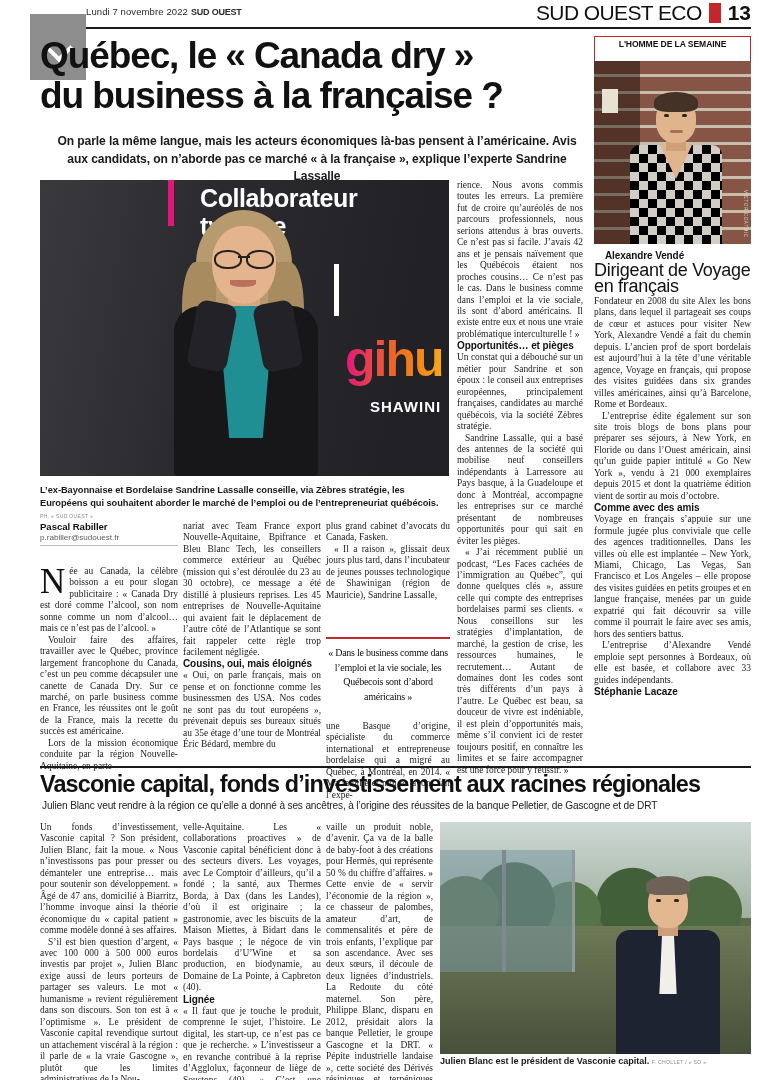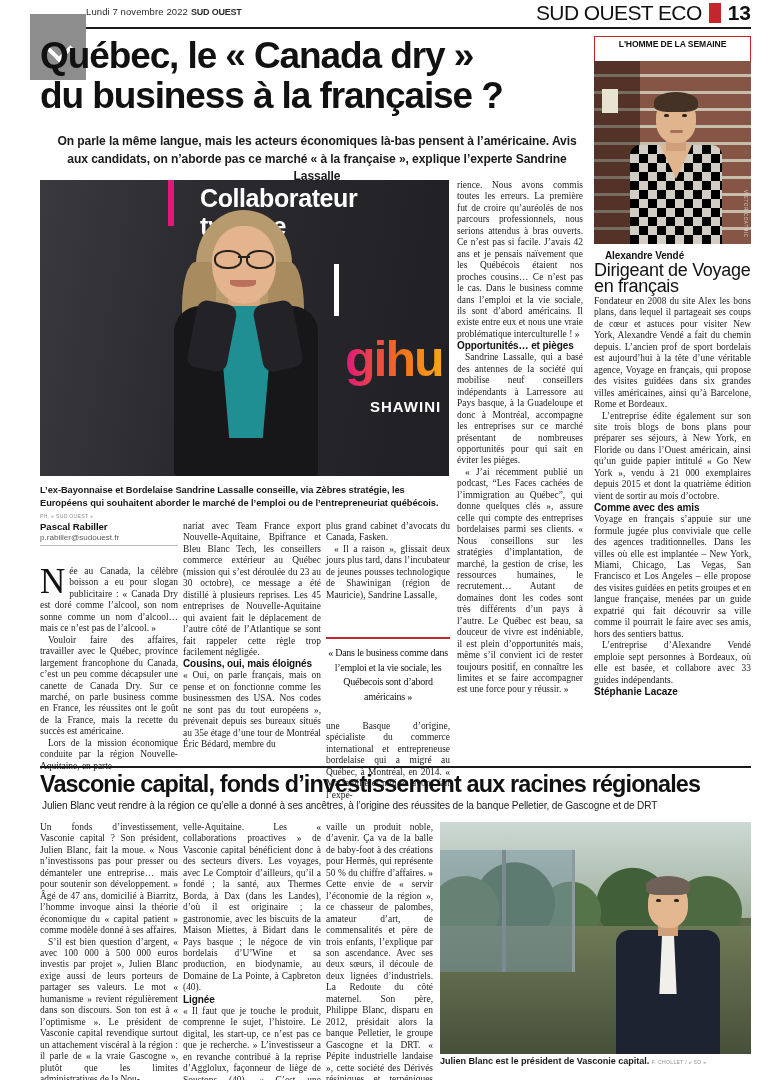--- a/index.html
+++ b/index.html
@@ -319,20 +319,21 @@
     <div class="pq-txt">« Dans le business comme dans l’emploi et la vie sociale, les Québecois sont d’abord américains »</div>
   </div>
 
   <div class="bodycol" style="left:326px;top:721px;width:124px;height:50px;">
     <p class="first">une Basque d’origine, spécialiste du commerce international et entrepreneuse bordelaise qui a migré au Québec, à Montréal, en 2014. « Ma famille et moi en avons fait l’expé-</p>
   </div>
 
   <div class="bodycol" style="left:457px;top:180px;width:126px;height:585px;">
     <p class="first">rience. Nous avons commis toutes les erreurs. La première fut de croire qu’auréolés de nos parcours professionnels, nous serions attendus à bras ouverts. Ce n’est pas si facile. J’avais 42 ans et je pensais naïvement que les Québécois étaient nos proches cousins… Ce n’est pas le cas. Dans le business comme dans l’emploi et la vie sociale, ils sont d’abord américains. Il existe entre eux et nous une vraie problématique interculturelle ! »</p>
     <p class="subhead">Opportunités… et pièges</p>
+    <p class="first">Un constat qui a débouché sur un métier pour Sandrine et son époux : le conseil aux entreprises européennes, principalement françaises, candidates au marché québécois, via la société Zèbres stratégie.</p>
     <p>Sandrine Lassalle, qui a basé des antennes de la société qui mobilise neuf conseillers indépendants à Larressore au Pays basque, à la Guadeloupe et donc à Montréal, accompagne les entreprises sur ce marché présentant de nombreuses opportunités pour qui sait en éviter les pièges.</p>
     <p>« J’ai récemment publié un podcast, “Les Faces cachées de l’immigration au Québec”, qui donne quelques clés », assure celle qui compte des entreprises bordelaises parmi ses clients. « Nous conseillons sur les stratégies d’implantation, de marché, la gestion de crise, les ressources humaines, le recrutement… Autant de domaines dont les codes sont très différents d’un pays à l’autre. Le Québec est beau, sa douceur de vivre est indéniable, il est plein d’opportunités mais, même s’il convient ici de rester toujours positif, en connaître les limites et se faire accompagner est une force pour y réussir. »</p>
   </div>
 
   <div class="side-kicker">
     <span>L'HOMME DE LA SEMAINE</span>
   </div>
   <div class="side-photo">
     <div class="br-wall"></div>
     <div class="br-dark"></div>

